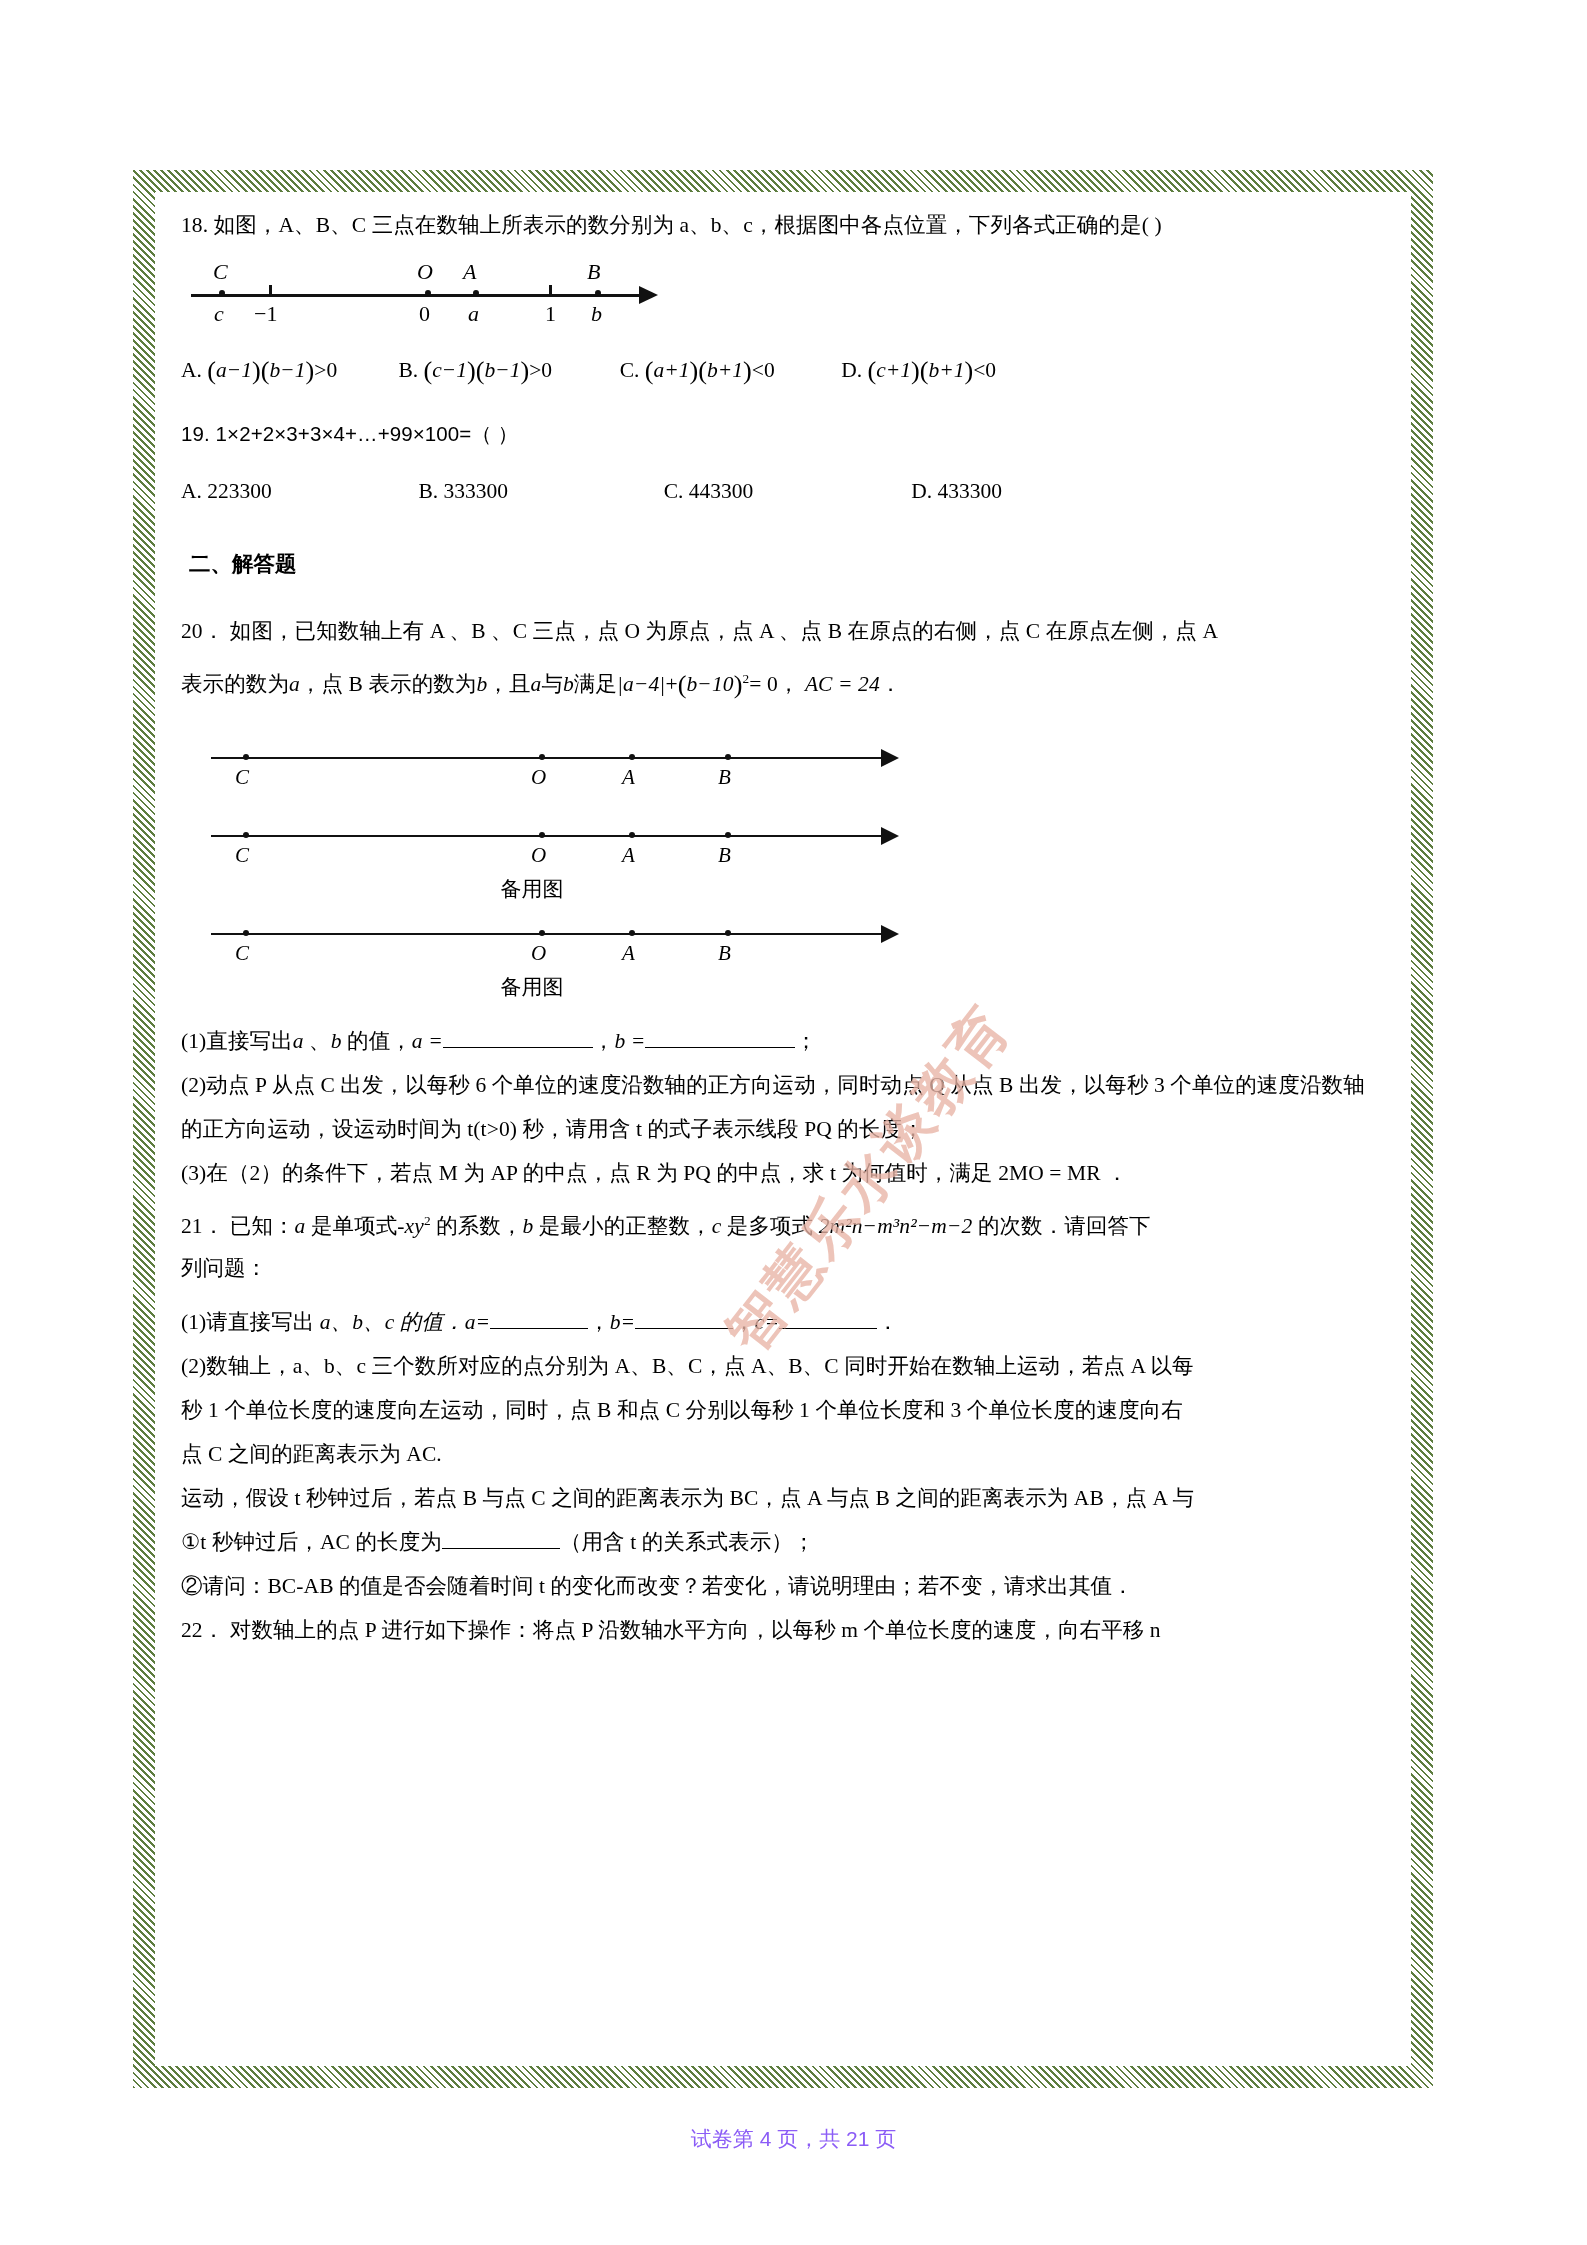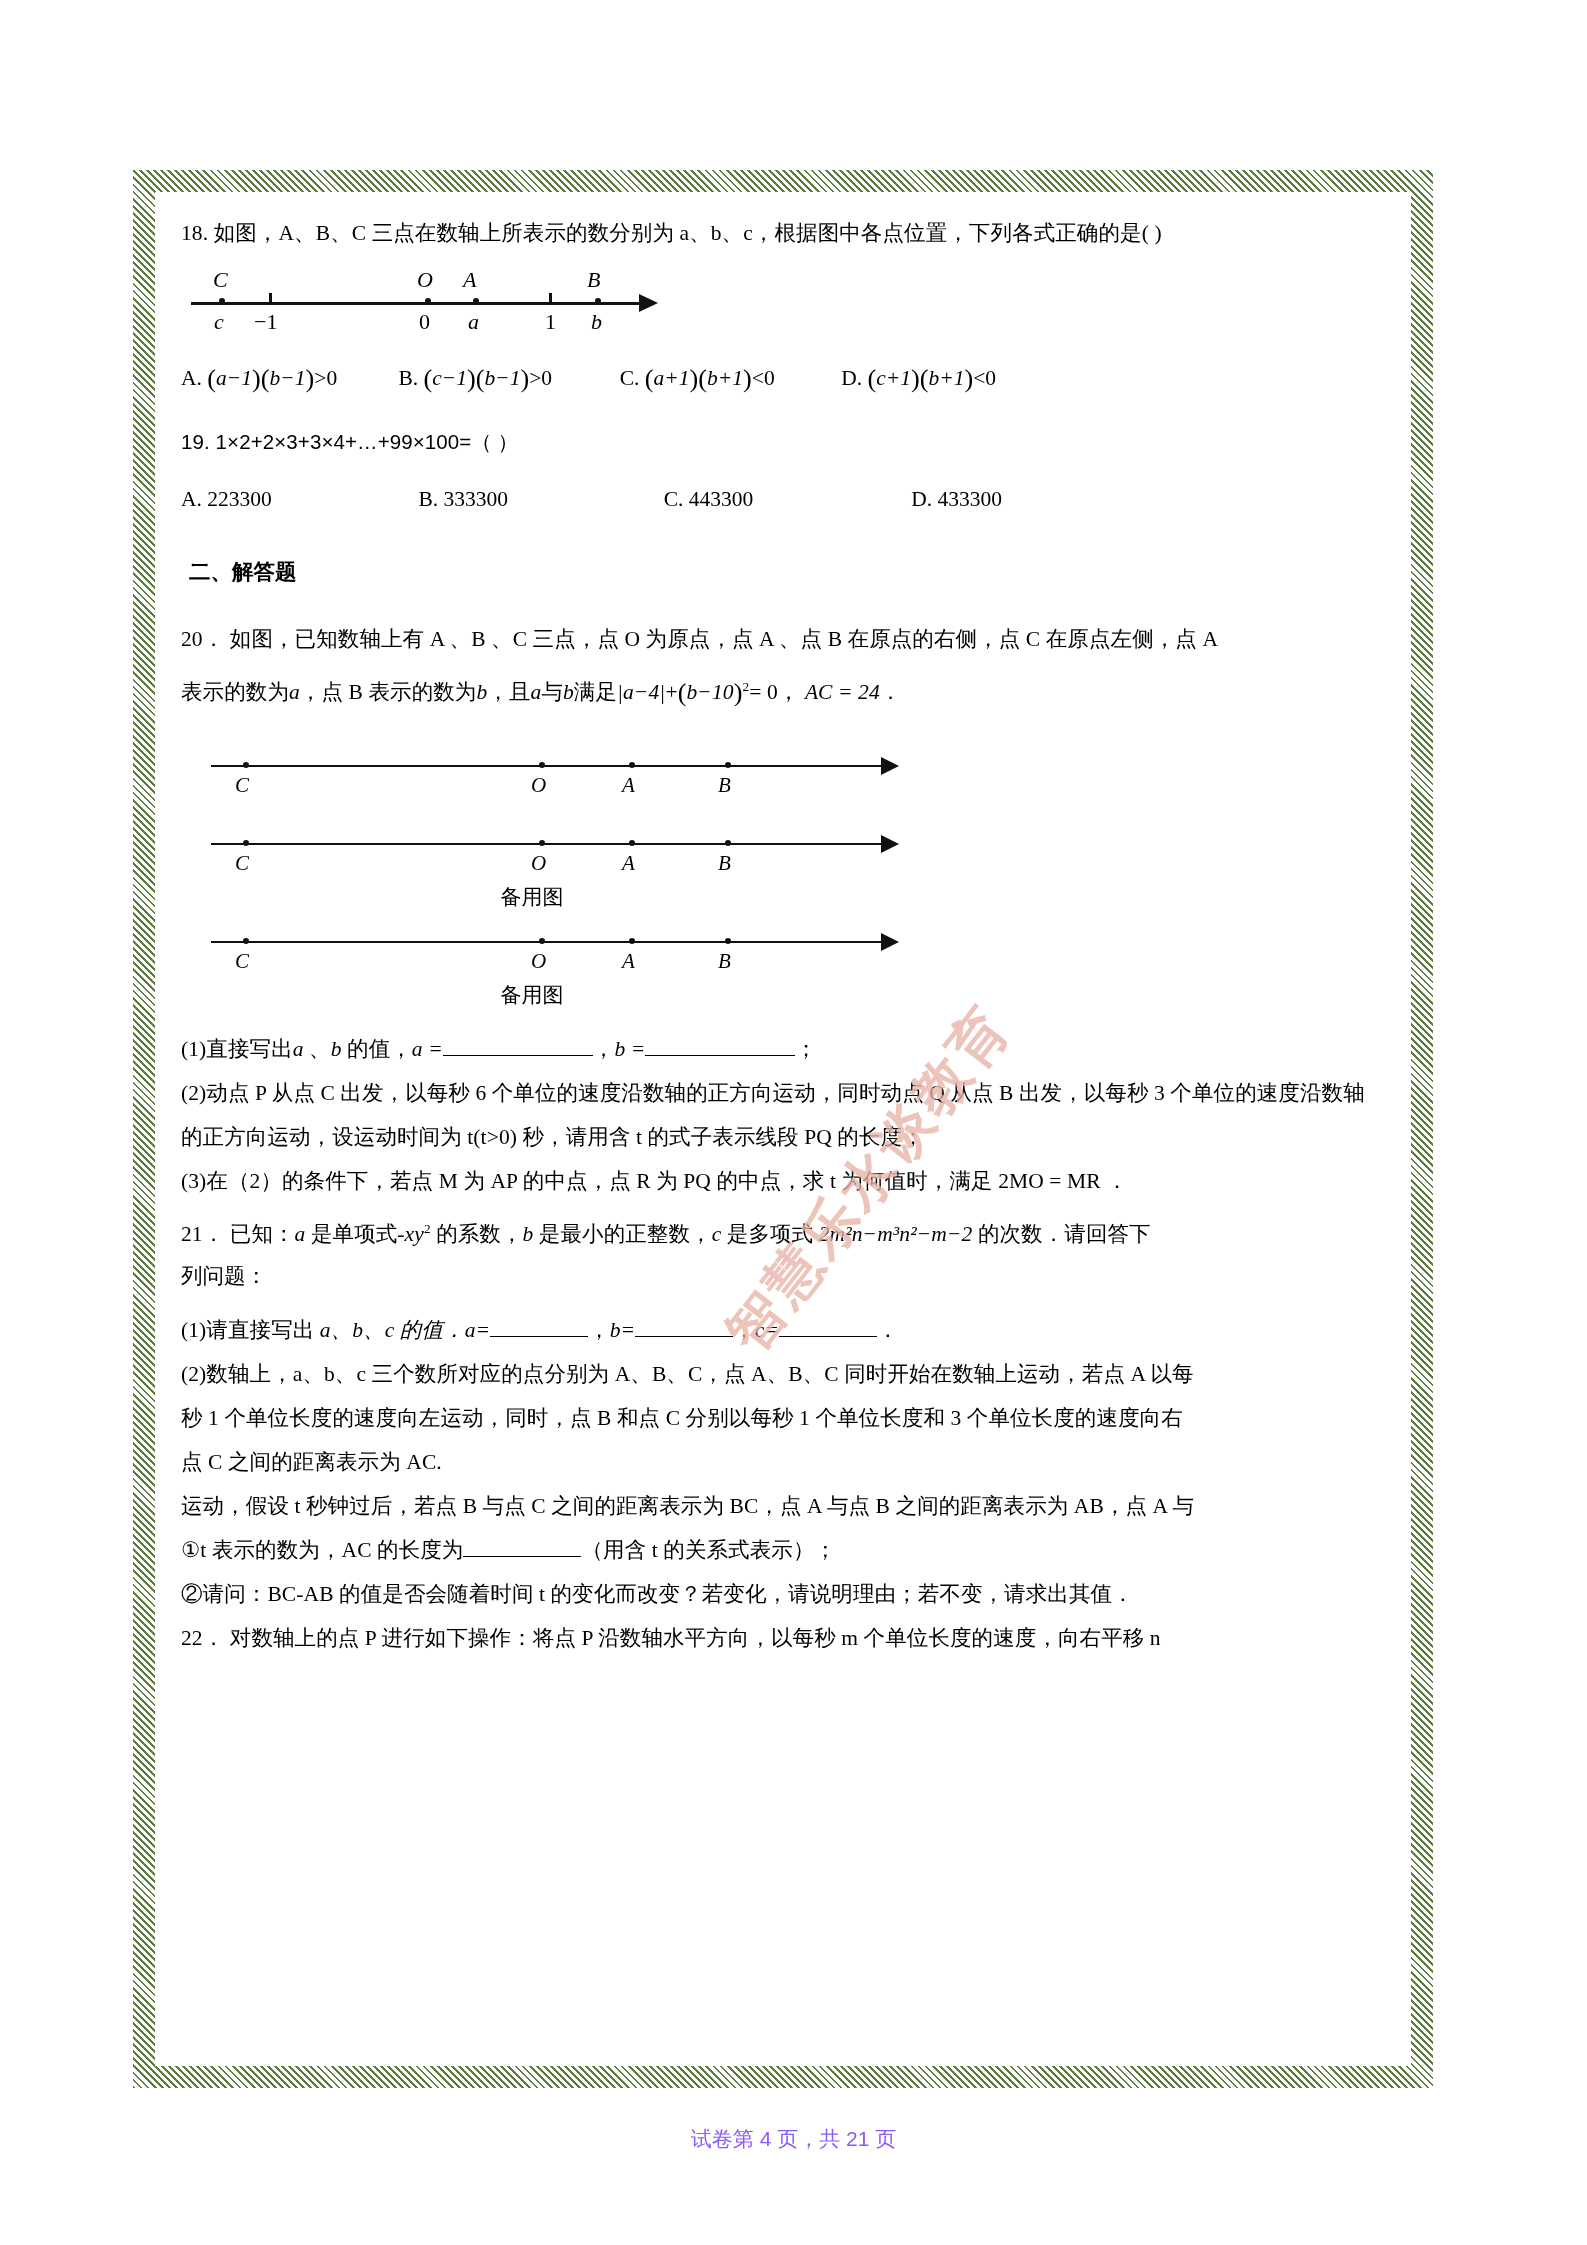--- a/index.html
+++ b/index.html
@@ -42,21 +42,21 @@
     right: 11px;
     bottom: 11px;
     background: #ffffff;
     overflow: hidden;
   }
 
   
   #content {
     position: absolute;
     left: 0;
-    top: 16px;
+    top: 8px;
     width: 100%;
     height: 100%;
     padding: 8px 26px 0 26px;
     box-sizing: border-box;
   }
 
   .q-line {
     font-size: 21.5px;
     line-height: 1.62;
     margin: 0 0 4px 0;
@@ -434,21 +434,21 @@
       <div class="q-para">
         <span>(1)请直接写出</span><span class="mi"> a、b、c 的值．</span><span class="mi">a=</span><span class="blank blank-sm"></span><span>，</span><span class="mi">b=</span><span class="blank blank-sm"></span><span>，</span><span class="mi">c=</span><span class="blank blank-sm"></span><span>．</span>
       </div>
 
       <div class="q-para">(2)数轴上，a、b、c 三个数所对应的点分别为 A、B、C，点 A、B、C 同时开始在数轴上运动，若点 A 以每</div>
       <div class="q-para">秒 1 个单位长度的速度向左运动，同时，点 B 和点 C 分别以每秒 1 个单位长度和 3 个单位长度的速度向右</div>
       <div class="q-para">点 C 之间的距离表示为 AC.</div>
       <div class="q-para">运动，假设 t 秒钟过后，若点 B 与点 C 之间的距离表示为 BC，点 A 与点 B 之间的距离表示为 AB，点 A 与</div>
 
       <div class="q-para">
-        <span>①t 表示的数为，AC 的长度为</span><span class="blank blank-md"></span><span>（用含 t 的关系式表示）；</span>
+        <span>①t 秒钟过后，AC 的长度为</span><span class="blank blank-md"></span><span>（用含 t 的关系式表示）；</span>
       </div>
 
       <div class="q-para">②请问：BC-AB 的值是否会随着时间 t 的变化而改变？若变化，请说明理由；若不变，请求出其值．</div>
 
       <div class="q-para">
         <span>22．</span>
         <span>对数轴上的点 P 进行如下操作：将点 P 沿数轴水平方向，以每秒 m 个单位长度的速度，向右平移 n</span>
       </div>
 
     </div>

